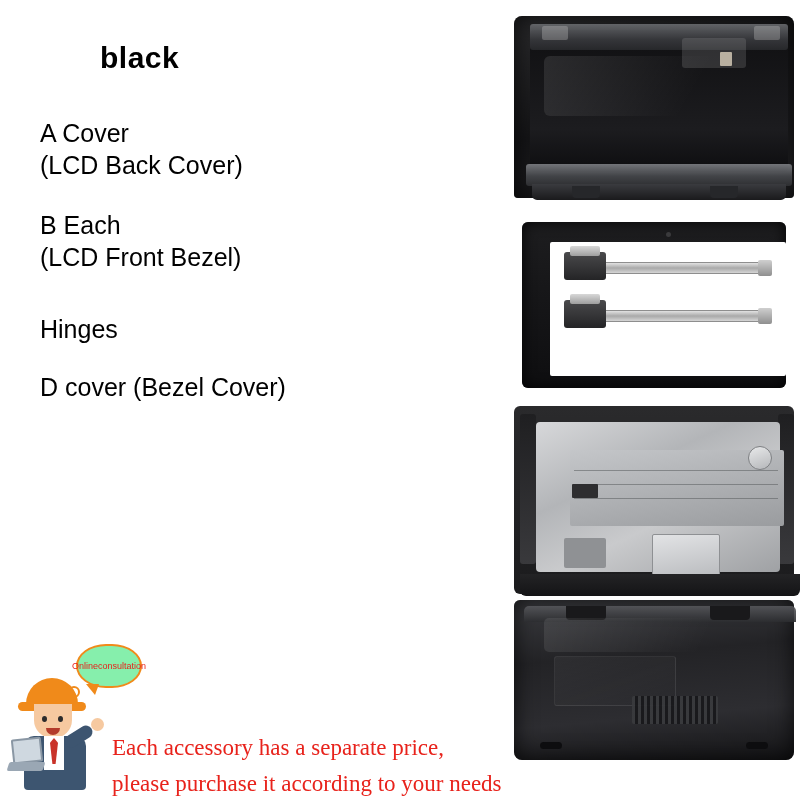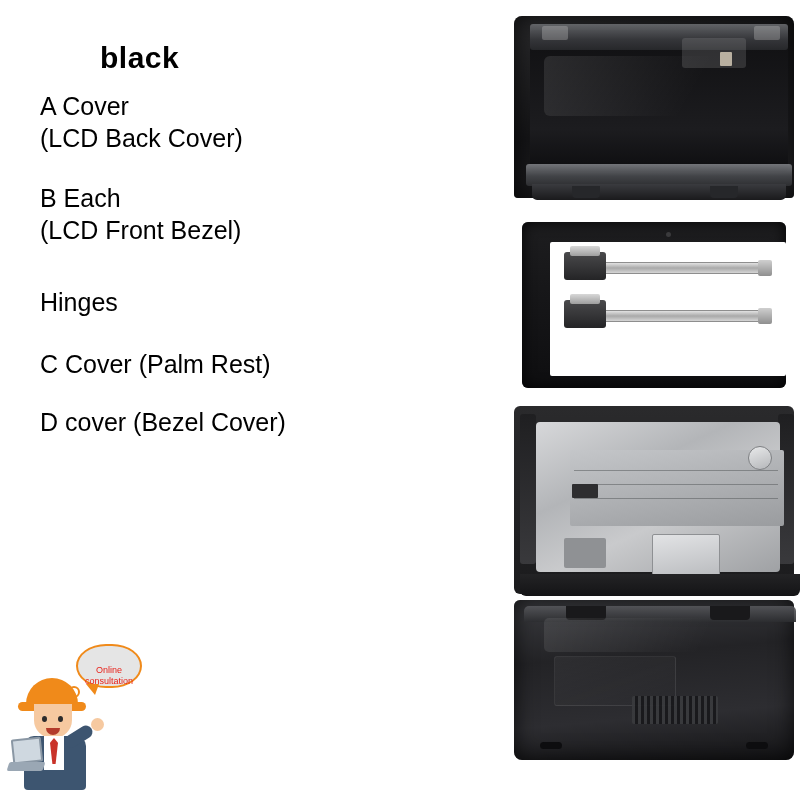--- a/index.html
+++ b/index.html
@@ -36,21 +36,21 @@
     letter-spacing: 0.5px;
     line-height: 1.2;
   }
   .label-block {
     font-size: 25px;
     color: #000;
     line-height: 1.28;
     margin-top: 22px;
     white-space: pre-line;
   }
-  .label-block.l1 { margin-top: 14px; }
+  .label-block.l1 { margin-top: 41px; }
   .label-block.l2 { margin-top: 28px; }
   .label-block.l3 { margin-top: 40px; }
   .label-block.l4 { margin-top: 30px; }
   .label-block.l5 { margin-top: 26px; }
 
   
   .promo {
     position: absolute;
     left: 112px;
     top: 724px;
@@ -69,28 +69,28 @@
     top: 636px;
     width: 110px;
     height: 150px;
   }
   .bubble {
     position: absolute;
     left: 68px;
     top: 2px;
     width: 66px;
     height: 44px;
-    background: #e5e5e5;
+    background: #86efac;
     border: 2px solid #f08a1a;
     border-radius: 50% / 55%;
     box-sizing: border-box;
     display: flex;
-    flex-direction: column;
+    flex-direction: row;
     align-items: center;
-    justify-content: flex-end;
+    justify-content: center;
   }
   .bubble span {
     color: #e8221b;
     font-size: 9px;
     line-height: 1.15;
     font-family: "Liberation Sans", sans-serif;
     text-align: center;
   }
   .bubble:after {
     content: "";
@@ -525,21 +525,20 @@
 <div class="stage">
 
   <div class="labels">
     <div class="color-title">black</div>
 
     <div class="label-block l1">A Cover
 (LCD Back Cover)</div>
     <div class="label-block l2">B Each
 (LCD Front Bezel)</div>
     <div class="label-block l3">Hinges</div>
-    <div class="label-block l4">C Cover (Palm Rest)</div>
     <div class="label-block l5">D cover (Bezel Cover)</div>
   </div>
 
   <div class="mascot">
     <div class="bubble">
       <span>Online</span>
       <span>consultation</span>
     </div>
     <div class="bubble-dot1"></div>
     <div class="bubble-dot2"></div>
@@ -553,20 +552,22 @@
     <div class="m-body"></div>
     <div class="m-shirt"></div>
     <div class="m-tie"></div>
     <div class="m-arm"></div>
     <div class="m-hand"></div>
     <div class="m-laptop-screen"></div>
     <div class="m-laptop-base"></div>
   </div>
 
   <div class="promo">
+    <span class="line">Each accessory has a separate price,</span>
+    <span class="line">please purchase it according to your needs</span>
   </div>
 
   <div class="photos">
 
     <div class="part p-a">
       <div class="a-shell">
         <div class="a-inner"></div>
         <div class="a-top-strip"></div>
         <div class="a-corner l"></div>
         <div class="a-corner r"></div>

